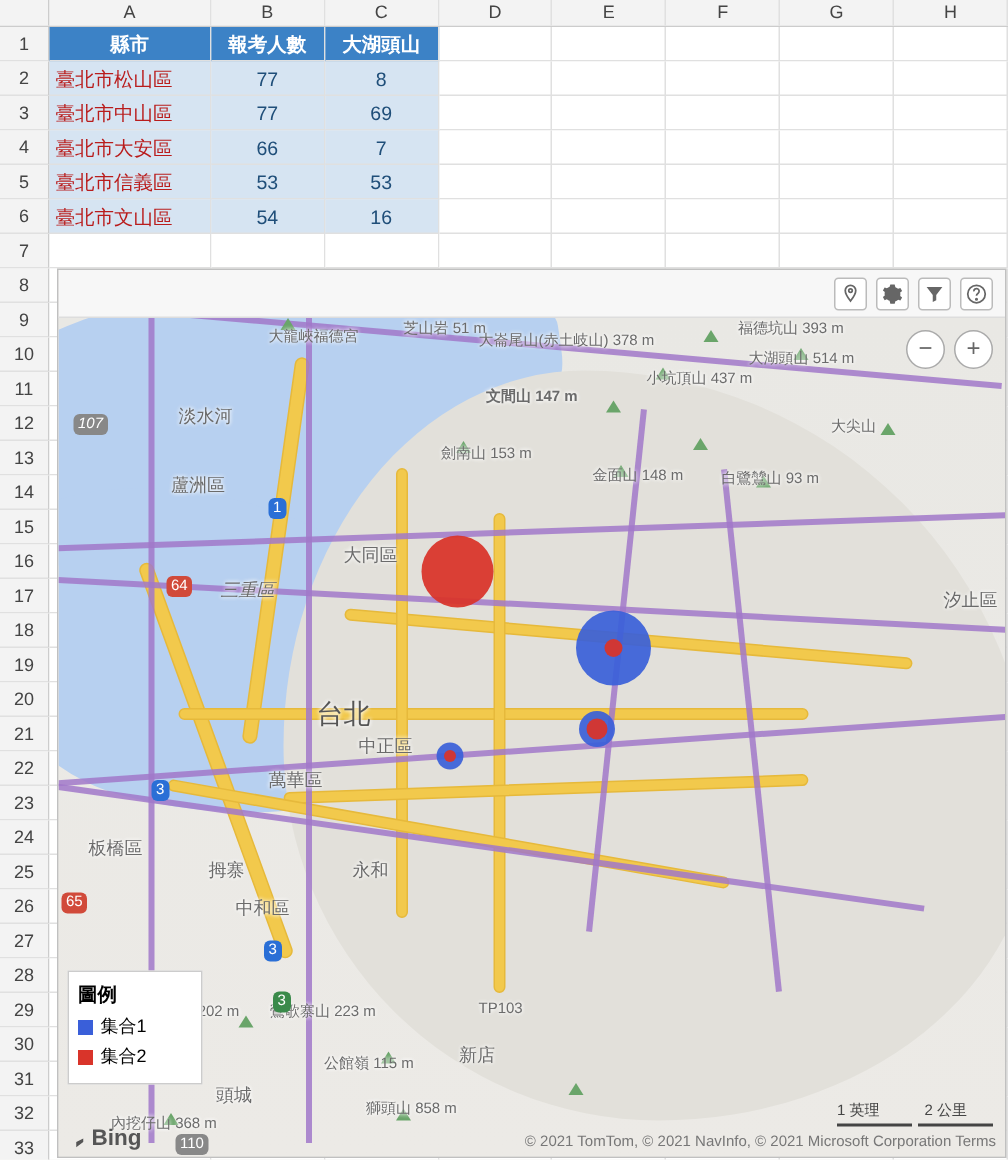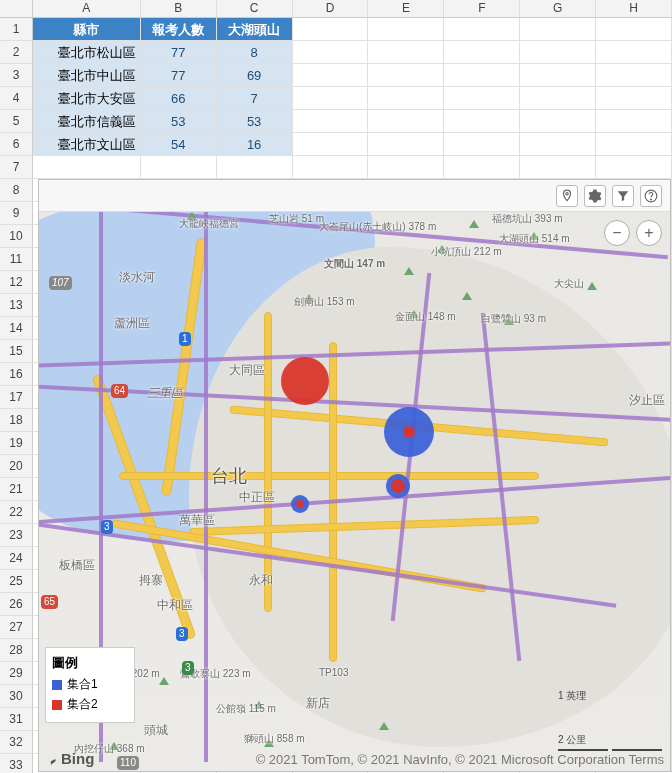--- a/index.html
+++ b/index.html
@@ -63,21 +63,21 @@
   .wRest { width: 76px; }
   
   .hdrcell {
     background: #3C82C6;
     color: #fff;
     font-weight: bold;
     text-align: center;
   }
   
   .shaded { background: #D6E4F2; color:#1f4e79; text-align: center;}
-  .shadedA { background: #D6E4F2; color:#000000; text-align: right; }
+  .shadedA { background: #D6E4F2; color:#b91c1c; text-align: left; }
   
   .chart {
     position: absolute;
     left: 38px;
     top: 179px;
     width: 633px;
     height: 593px;
     border: 1px solid #c0c0c0;
     background: #efede9;
     overflow: hidden;
@@ -209,21 +209,21 @@
   }
   .scale{
     position:absolute;
     right:8px; bottom:20px;
     font-size:10px;color:#444;
   }
   .scale .bar{height:2px;background:#444;margin-top:2px;}
   .copy{
     position:absolute;
     right:6px;bottom:4px;
-    font-size:13px;color:#777;
+    font-size:10px;color:#777;
   }
 </style>
 </head>
 <body>
 
 <div class="colheads">
   <div class="rowhead-spacer"></div>
   <div class="colhead wA">A</div>
   <div class="colhead wB">B</div>
   <div class="colhead wC">C</div>
@@ -675,36 +675,36 @@
     <div class="bubble b-red" style="left:257px;top:288px;width:8px;height:8px;"></div>
 
     <div class="label" style="left:80px;top:57px;">淡水河</div>
     <div class="label" style="left:75px;top:103px;">蘆洲區</div>
     <div class="label" style="left:108px;top:173px;font-style:italic;">三重區</div>
     <div class="label" style="left:190px;top:150px;">大同區</div>
     <div class="label big" style="left:172px;top:252px;">台北</div>
     <div class="label" style="left:200px;top:277px;">中正區</div>
     <div class="label" style="left:140px;top:300px;text-align:right;">萬華區</div>
     <div class="label" style="left:20px;top:345px;">板橋區</div>
-    <div class="label" style="left:210px;top:360px;">永和</div>
+    <div class="label" style="left:196px;top:360px;">永和</div>
     <div class="label" style="left:118px;top:385px;">中和區</div>
     <div class="label" style="left:267px;top:483px;">新店</div>
     <div class="label" style="left:590px;top:180px;">汐止區</div>
     <div class="label" style="left:100px;top:360px;font-family:Liberation Mono, monospace;">拇寨</div>
     <div class="label" style="left:105px;top:510px;">頭城</div>
 
     <div class="label" style="left:140px;top:5px;font-size:10px;">大龍峽福德宮</div>
     <div class="label" style="left:230px;top:0px;font-size:10px;">芝山岩 51 m</div>
     <div class="label" style="left:285px;top:45px;font-size:10px;font-weight:bold;">文間山 147 m</div>
     <div class="label" style="left:255px;top:83px;font-size:10px;">劍南山 153 m</div>
     <div class="label" style="left:356px;top:98px;font-size:10px;">金面山 148 m</div>
     <div class="label" style="left:453px;top:0px;font-size:10px;">福德坑山 393 m</div>
     <div class="label" style="left:442px;top:100px;font-size:10px;">白鷺鷥山 93 m</div>
     <div class="label" style="left:460px;top:20px;font-size:10px;">大湖頭山 514 m</div>
-    <div class="label" style="left:392px;top:33px;font-size:10px;">小坑頂山 212 m</div>
+    <div class="label" style="left:392px;top:33px;font-size:10px;">小坑頂山 437 m</div>
     <div class="label" style="left:280px;top:8px;font-size:10px;">大崙尾山(赤土岐山) 378 m</div>
     <div class="label" style="left:515px;top:65px;font-size:10px;">大尖山</div>
     <div class="label" style="left:280px;top:455px;font-size:10px;">TP103</div>
     <div class="label" style="left:141px;top:455px;font-size:10px;">鶯歌寨山 223 m</div>
     <div class="label" style="left:35px;top:530px;font-size:10px;">內挖仔山 368 m</div>
     <div class="label" style="left:177px;top:490px;font-size:10px;">公館嶺 115 m</div>
     <div class="label" style="left:60px;top:455px;font-size:10px;">大尖山 202 m</div>
     <div class="label" style="left:205px;top:520px;font-size:10px;">獅頭山 858 m</div>
 
     <div class="shield" style="left:140px;top:120px;">1</div>
@@ -734,21 +734,21 @@
     </div>
 
     <div class="bing">
       <svg width="14" height="16" viewBox="0 0 24 24" fill="#555">
           <path d="M5 2l5 2v12l8-4v4L10 22V4z"></path>
         </svg>
       <span>Bing</span>
     </div>
 
     <div class="scale">
-      <div style="display:flex;gap:30px;flex-direction:column;">
+      <div style="display:flex;gap:30px;">
           <span>1 英理</span>
           <span>2 公里</span>
         </div>
       <div style="display:flex;">
           <div class="bar" style="width:50px;"></div>
           <div style="width:4px;"></div>
           <div class="bar" style="width:50px;"></div>
         </div>
     </div>
     <div class="copy">© 2021 TomTom, © 2021 NavInfo, © 2021 Microsoft Corporation  Terms</div>

